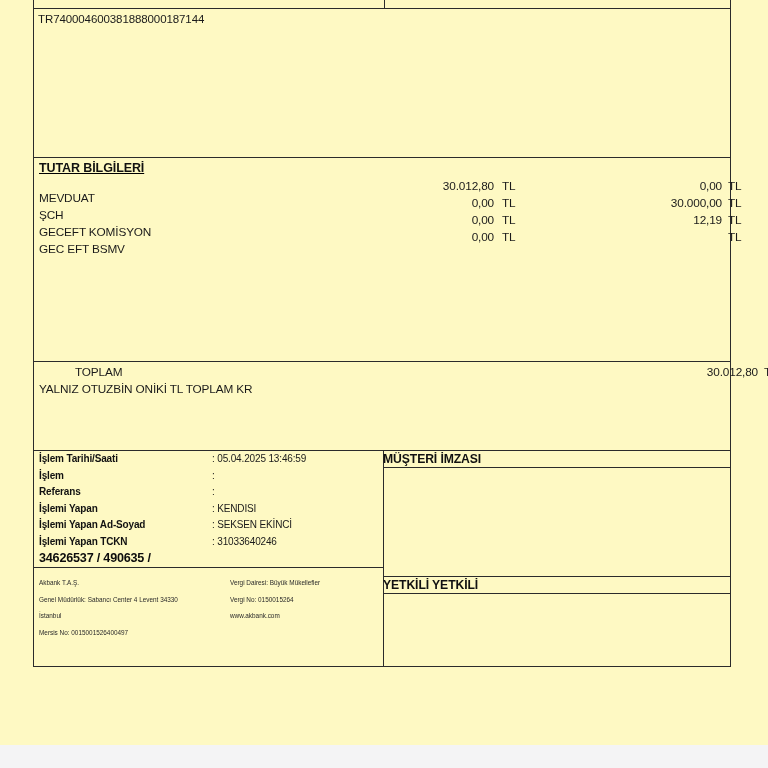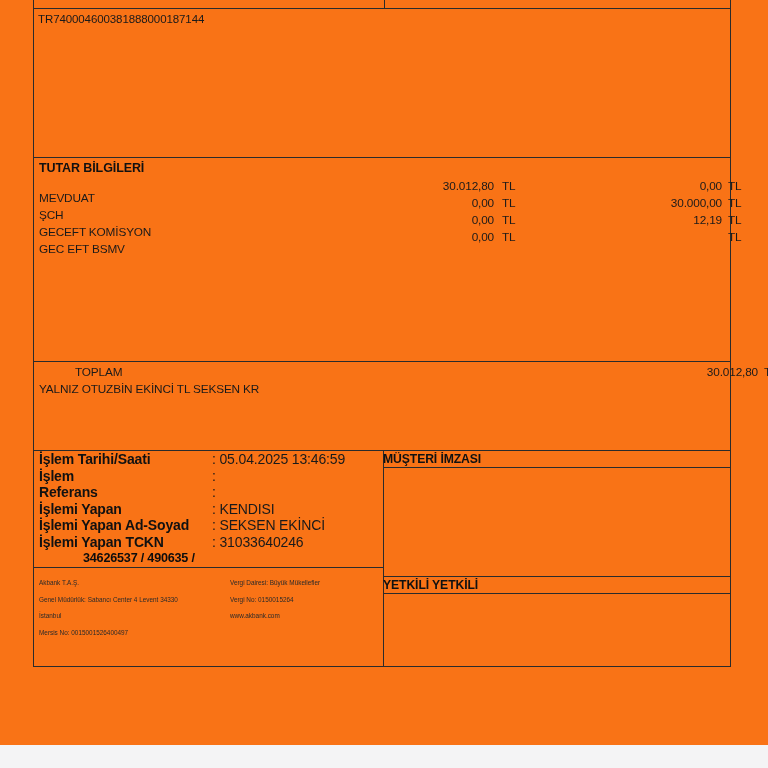--- a/index.html
+++ b/index.html
@@ -5,21 +5,21 @@
   html, body {
     margin: 0;
     padding: 0;
     background: #ffffff;
     font-family: "Liberation Sans", sans-serif;
   }
   #page {
     position: relative;
     width: 768px;
     height: 768px;
-    background: #f97316;
+    background: #fef9c3;
     overflow: hidden;
   }
 
   
   .bottom-band {
     position: absolute;
     left: 0;
     top: 745px;
     width: 768px;
     height: 23px;
@@ -29,20 +29,21 @@
   
   .doc {
     position: absolute;
     left: 33px;
     top: 0px;
     width: 698px;
   }
 
   .rule {
     border-top: 1.6px solid #2b2b2b;
+    text-decoration: underline;
   }
 
   .box {
     border-left: 1.6px solid #2b2b2b;
     border-right: 1.6px solid #2b2b2b;
     box-sizing: border-box;
   }
 
   
   .stub {
@@ -193,21 +194,21 @@
     position: absolute;
     left: 0;
     top: 0;
     width: 349px;
     box-sizing: border-box;
   }
   .det-row {
     position: relative;
     height: 16.5px;
     line-height: 16.5px;
-    font-size: 14px;
+    font-size: 10px;
     letter-spacing: -0.15px;
     color: #111;
     text-align: right;
   }
   .det-label {
     position: absolute;
     left: 5px;
     top: 0;
     font-weight: bold;
   }
@@ -220,21 +221,21 @@
   }
   .branch-row {
     position: relative;
     height: 17px;
     line-height: 17px;
     font-size: 12.6px;
     font-weight: bold;
     color: #0d0d0d;
     letter-spacing: -0.2px;
   }
-  .branch-row span { position: absolute; left: 5px; top: 0; margin-left: 44px; }
+  .branch-row span { position: absolute; left: 5px; top: 0; }
 
   .legal {
     position: relative;
     border-top: 1.3px solid #2b2b2b;
     height: 100px;
     box-sizing: border-box;
   }
   .legal-col-a { position: absolute; left: 5px; top: 7px; width: 190px; }
   .legal-col-b { position: absolute; left: 196px; top: 7px; width: 150px; }
   .legal-line {
@@ -317,21 +318,21 @@
 
       <div style="height:118px"></div>
 
       <div class="total-wrap">
         <div class="total-row">
           <span class="total-label">TOPLAM</span>
           <span class="total-value">30.012,80</span>
           <span class="total-cur">TL</span>
         </div>
         <div class="words-row">
-          <span>YALNIZ  OTUZBİN EKİNCİ TL SEKSEN KR</span>
+          <span>YALNIZ  OTUZBİN ONİKİ TL TOPLAM KR</span>
         </div>
       </div>
     </div>
 
     <div class="box rule blank-box"></div>
 
     <div class="bottom-sec">
       <div class="vdiv"></div>
 
       <div class="details">

